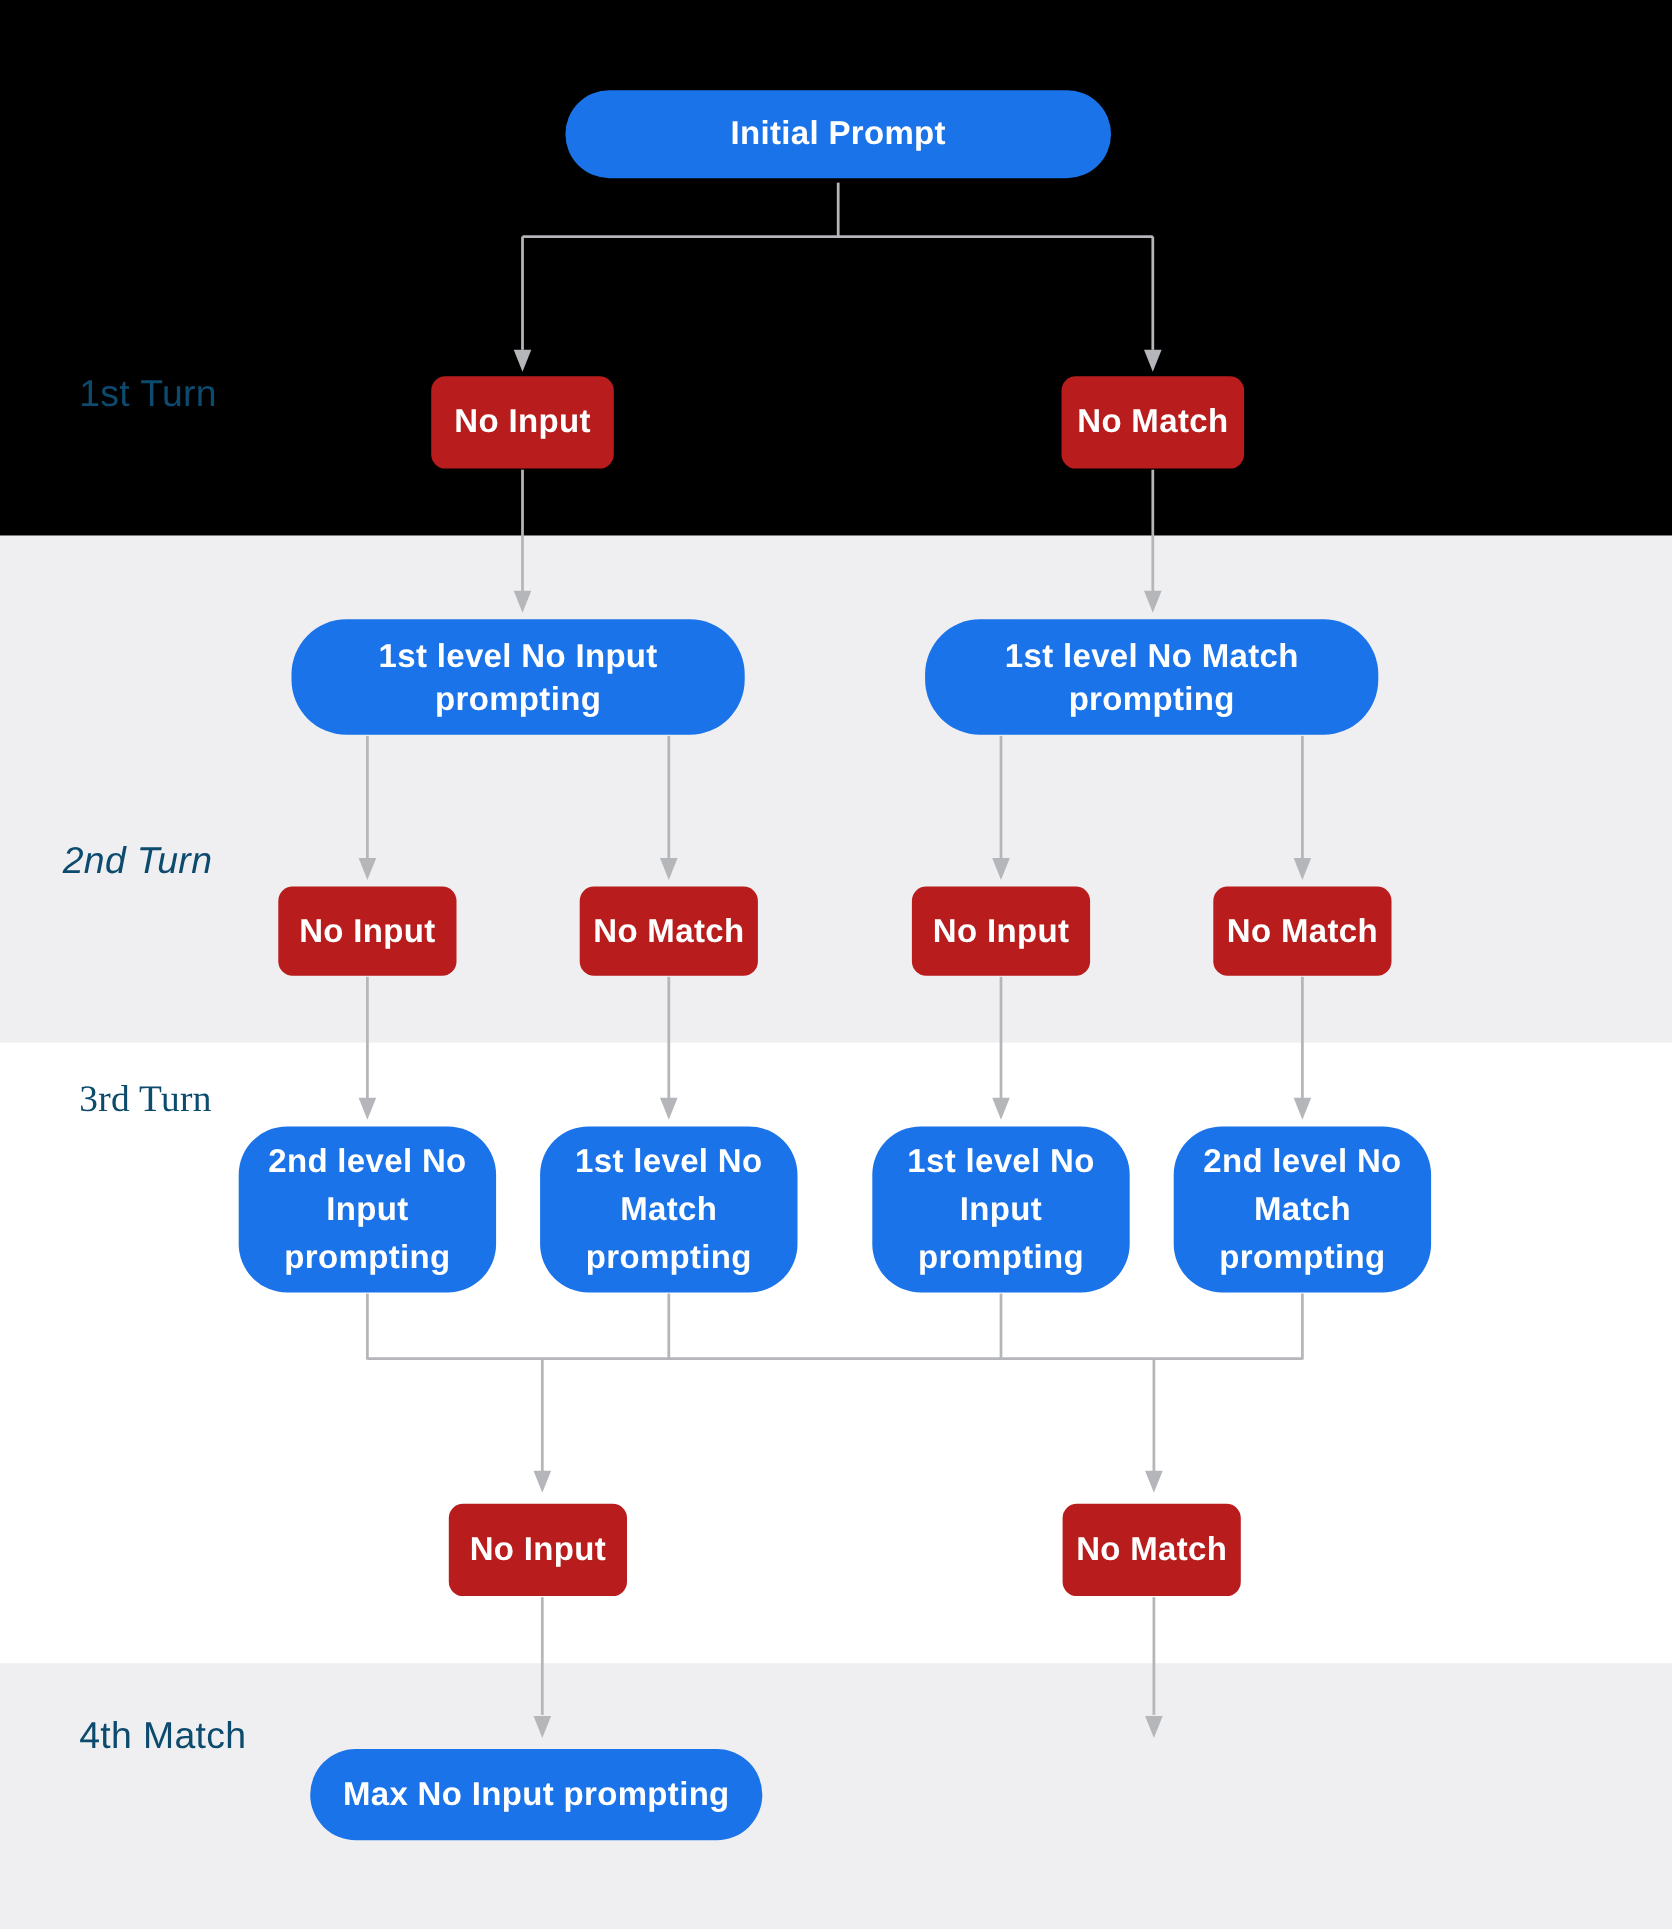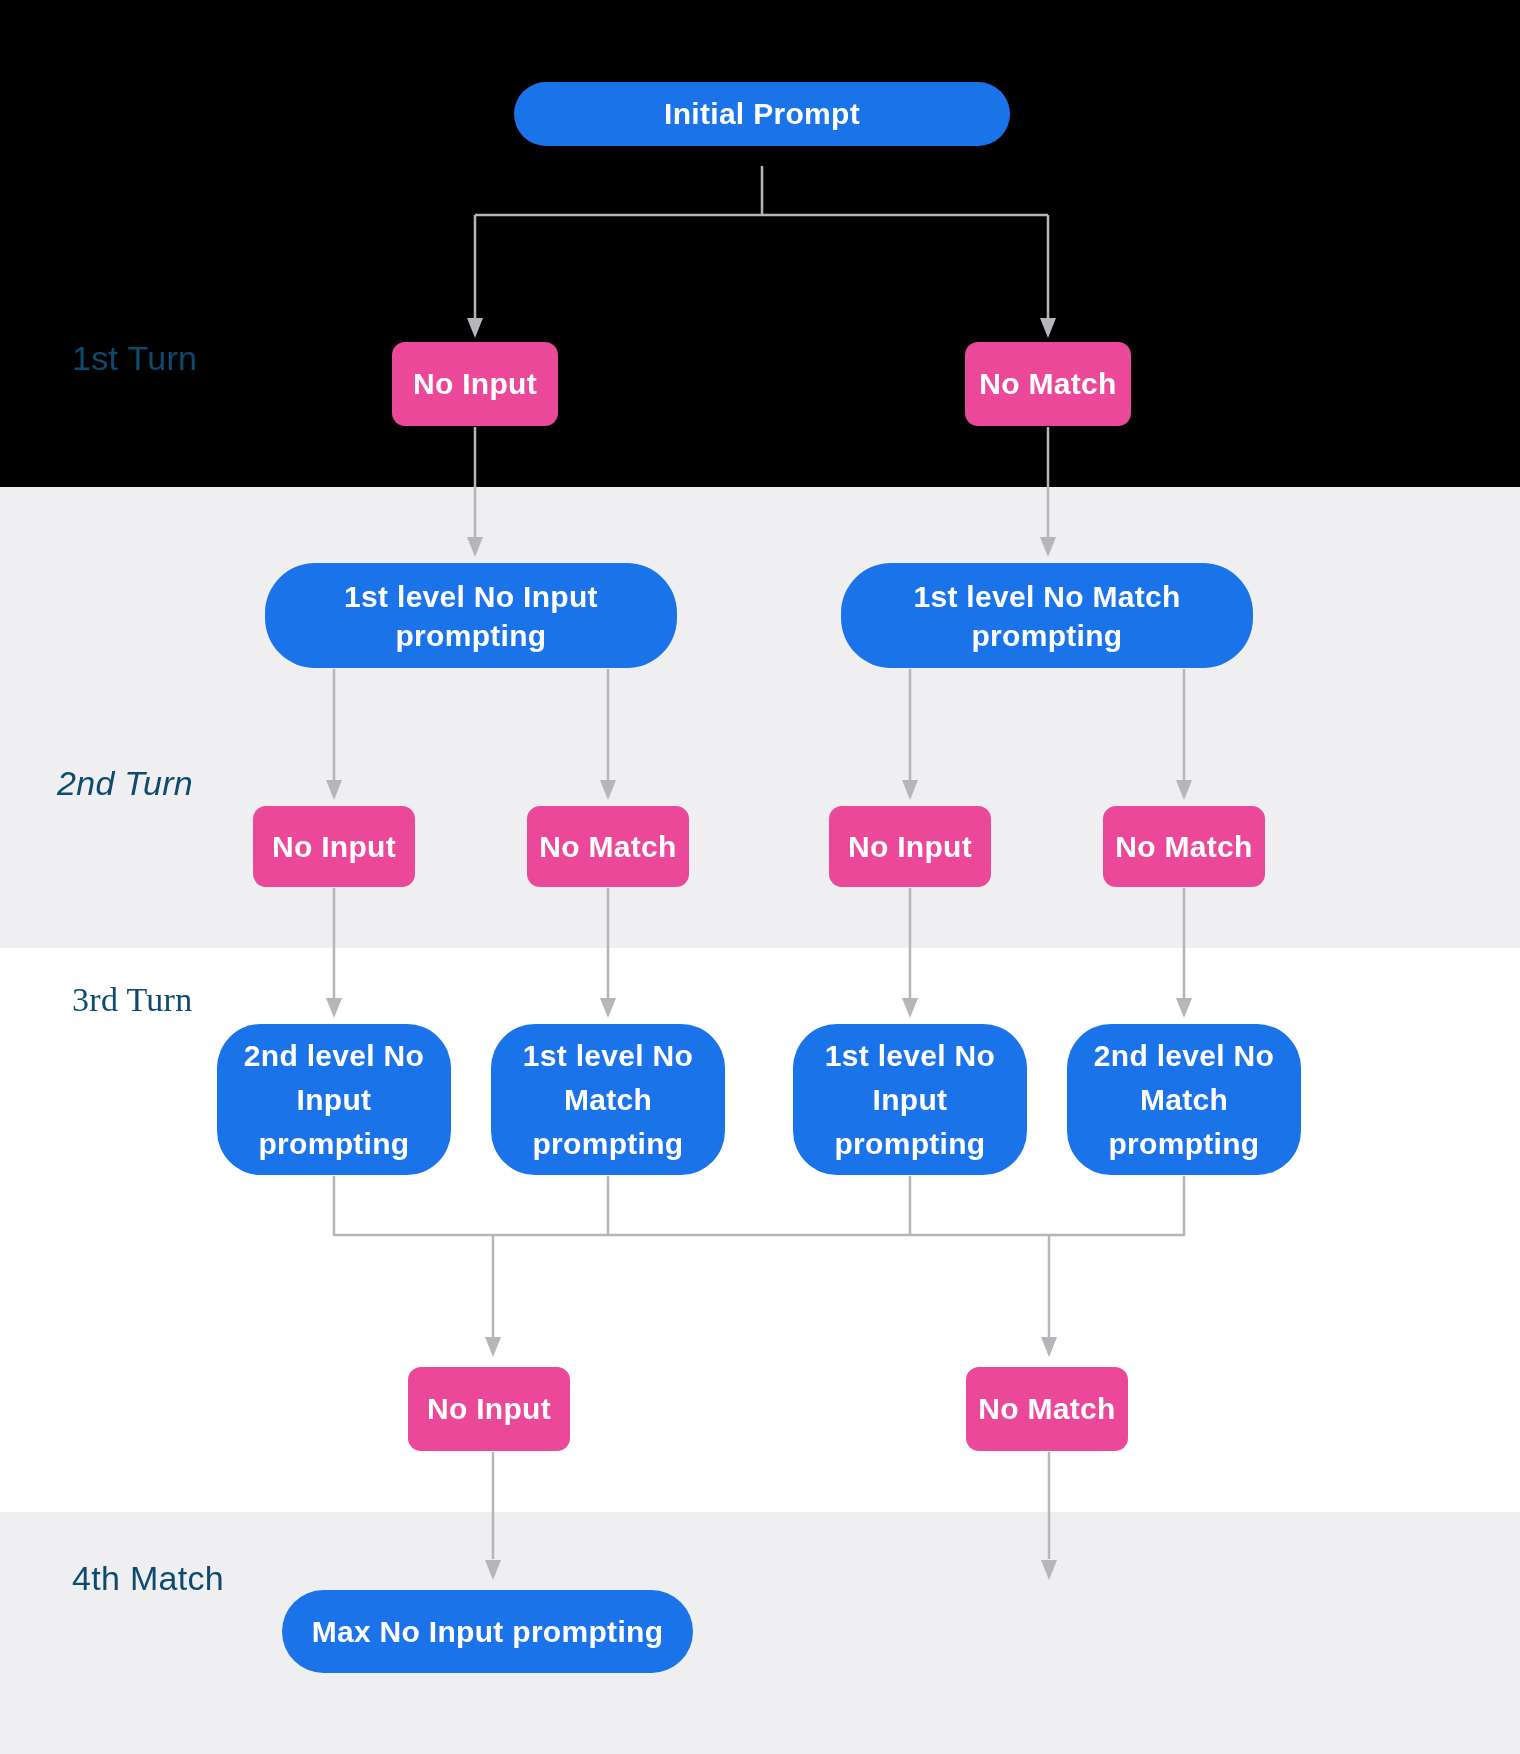--- a/index.html
+++ b/index.html
@@ -29,27 +29,27 @@
     display:flex;align-items:center;justify-content:center;
     text-align:center;
     color:#ffffff;
     font-size:30px;
     font-weight:600;
     letter-spacing:.3px;
     white-space:pre-line;
     box-sizing:border-box;
   }
   .blue{background:#1a73e8;}
-  .green{background:#ec4899;border-radius:13px;}
+  .green{background:#b91c1c;border-radius:13px;}
   .pill{border-radius:999px;}
   .round-xl{border-radius:50px;line-height:39px;}
   .round-lg{border-radius:44px;line-height:44px;}
 
   
-  .n-initial   {left:514px; top:82px;   width:496px; height:64px;}
+  .n-initial   {left:514px; top:82px;   width:496px; height:80px;}
   .n-t1-ni     {left:392px; top:342px;  width:166px; height:84px;}
   .n-t1-nm     {left:965px; top:342px;  width:166px; height:84px;}
   .n-l1-ni     {left:265px; top:563px;  width:412px; height:105px;}
   .n-l1-nm     {left:841px; top:563px;  width:412px; height:105px;}
   .n-t2-a      {left:253px; top:806px;  width:162px; height:81px;}
   .n-t2-b      {left:527px; top:806px;  width:162px; height:81px;}
   .n-t2-c      {left:829px; top:806px;  width:162px; height:81px;}
   .n-t2-d      {left:1103px;top:806px;  width:162px; height:81px;}
   .n-l2-a      {left:217px; top:1024px; width:234px; height:151px;}
   .n-l2-b      {left:491px; top:1024px; width:234px; height:151px;}

